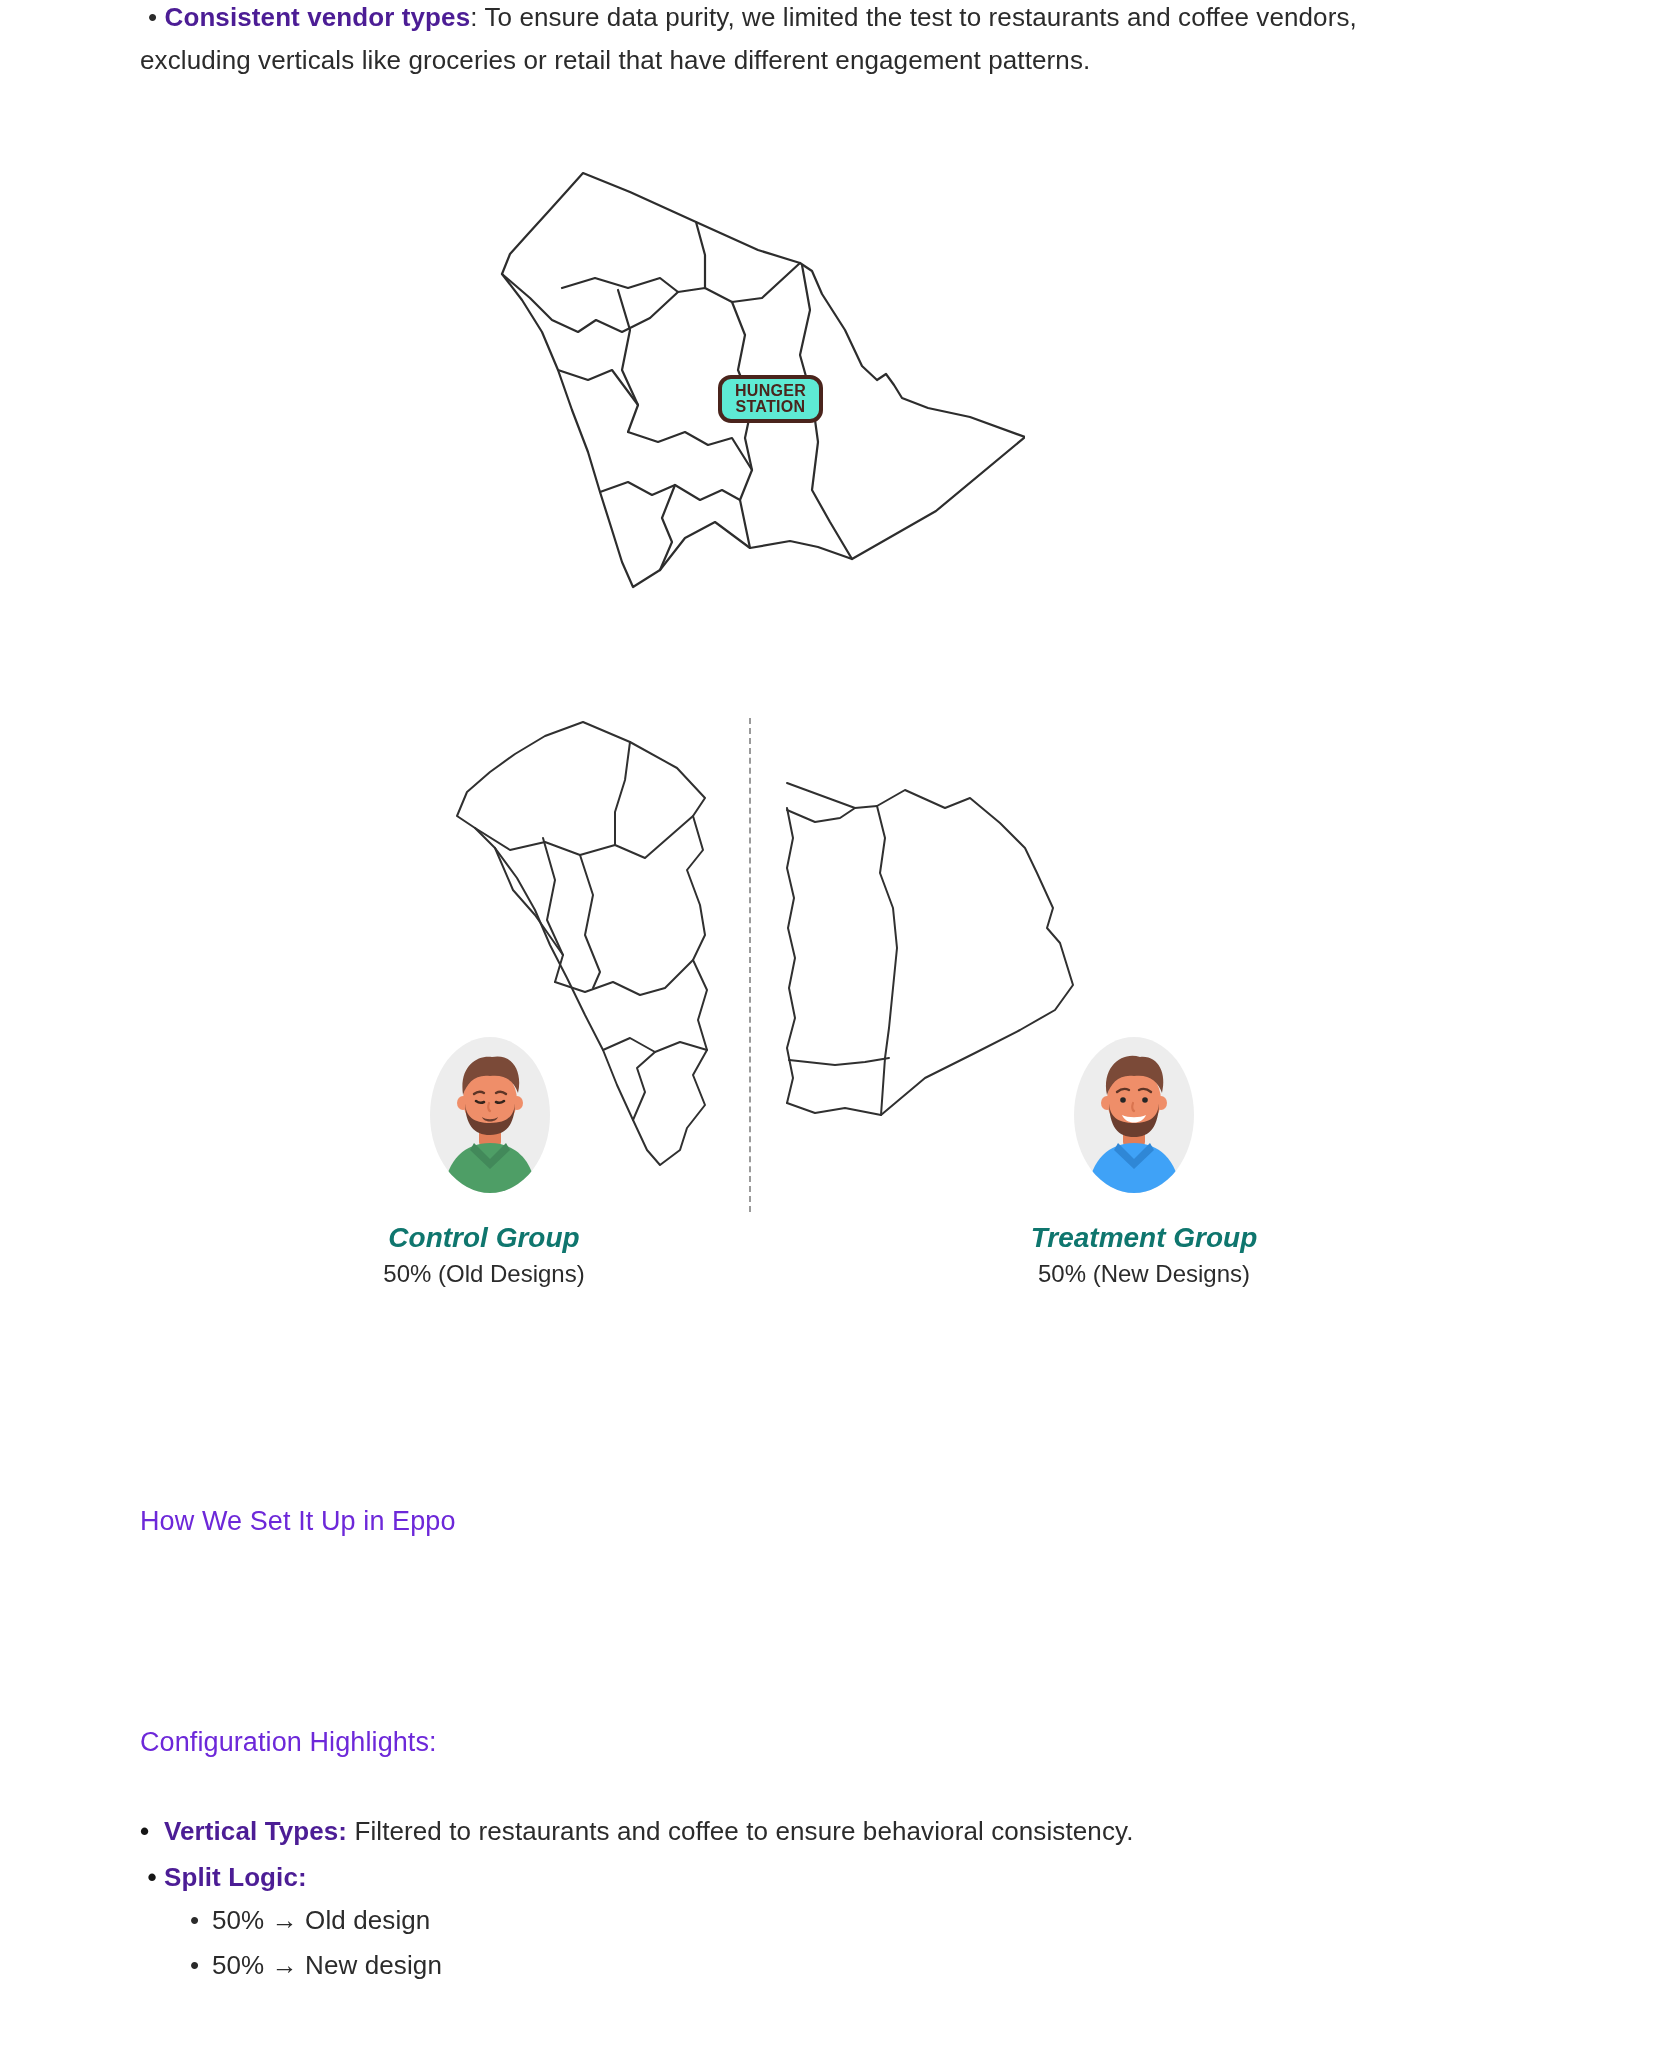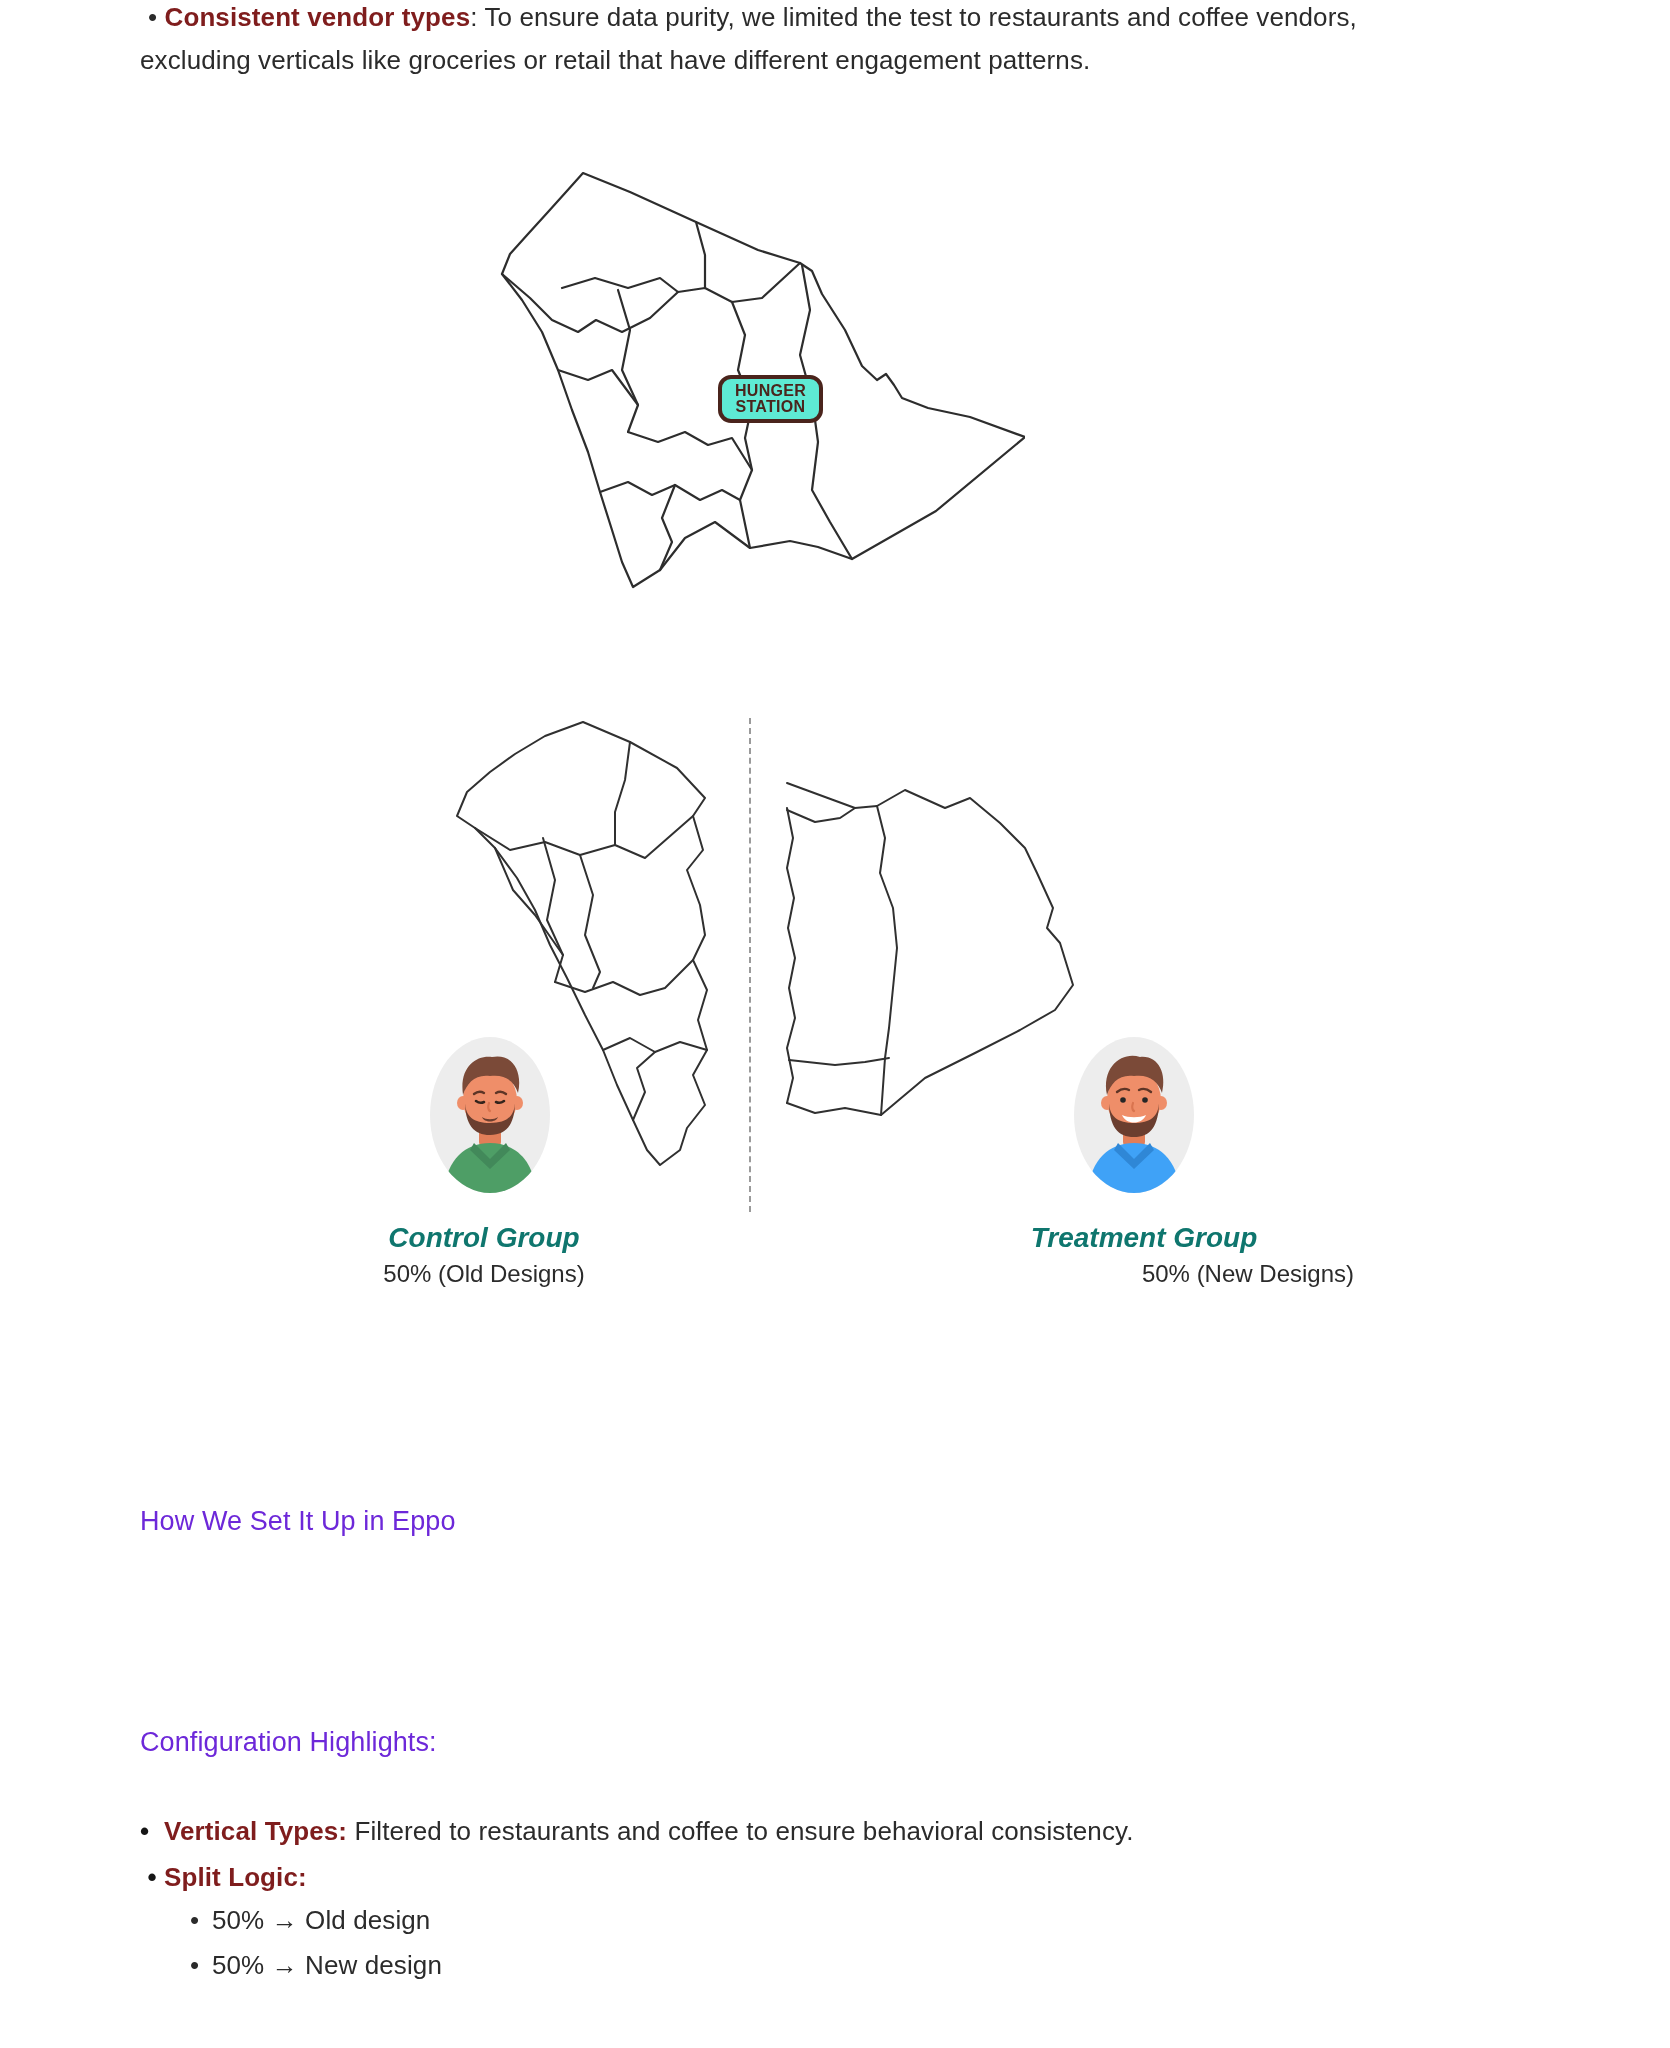--- a/index.html
+++ b/index.html
@@ -2,21 +2,21 @@
 <html><head>
 <meta charset="utf-8">
 <style>
   html,body{margin:0;padding:0;}
   body{width:1670px;height:2048px;overflow:hidden;background:#ffffff;
        font-family:"Liberation Sans", sans-serif;color:#222;}
   .page{position:relative;width:1670px;height:2048px;overflow:hidden;background:#fff;}
   .abs{position:absolute;}
   .line{white-space:nowrap;}
   .body-text{font-size:26px;line-height:43px;color:#2b2b2b;letter-spacing:.1px;}
-  .bold{font-weight:700;color:#7f1d1d;}
+  .bold{font-weight:700;color:#4c1d95;}
   .h2{font-size:27px;font-weight:400;color:#6d28d9;letter-spacing:.1px;}
   .bullet-dot{display:inline-block;width:24px;color:#151515;font-weight:700;}
   .sub-dot{display:inline-block;width:22px;color:#2b2b2b;}
   .map-stroke{fill:none;stroke:#2d2d2d;stroke-width:2.2;stroke-linejoin:round;stroke-linecap:round;}
   .map-stroke-thin{fill:none;stroke:#303030;stroke-width:2;stroke-linejoin:round;stroke-linecap:round;}
   .logo-badge{position:absolute;left:718px;top:375px;width:105px;height:48px;background:#5eead4;
       border:4px solid #4A241C;border-radius:13px;display:flex;flex-direction:column;
       align-items:center;justify-content:center;box-sizing:border-box;}
   .logo-badge div{font-size:16px;line-height:16px;font-weight:800;color:#4A241C;letter-spacing:.3px;}
   .group-label{width:420px;text-align:center;}
@@ -152,21 +152,21 @@
       </g>
     </svg>
   </div>
 
   <div class="abs group-label" style="left:274px;top:1222px;">
     <div class="group-title">Control Group</div>
     <div class="group-sub" style="margin-top:6px;">50% (Old Designs)</div>
   </div>
   <div class="abs group-label" style="left:934px;top:1222px;">
     <div class="group-title">Treatment Group</div>
-    <div class="group-sub" style="margin-top:6px;text-align:right;">50% (New Designs)</div>
+    <div class="group-sub" style="margin-top:6px;">50% (New Designs)</div>
   </div>
 
   <div class="abs h2" style="left:140px;top:1506px;">How We Set It Up in Eppo</div>
 
 
   <div class="abs h2" style="left:140px;top:1727px;">Configuration Highlights:</div>
 
   <div class="abs body-text line" style="left:140px;top:1810px;">
     <span class="bullet-dot">•</span><span class="bold">Vertical Types:</span><span> Filtered to restaurants and coffee to ensure behavioral consistency.</span>
   </div>

